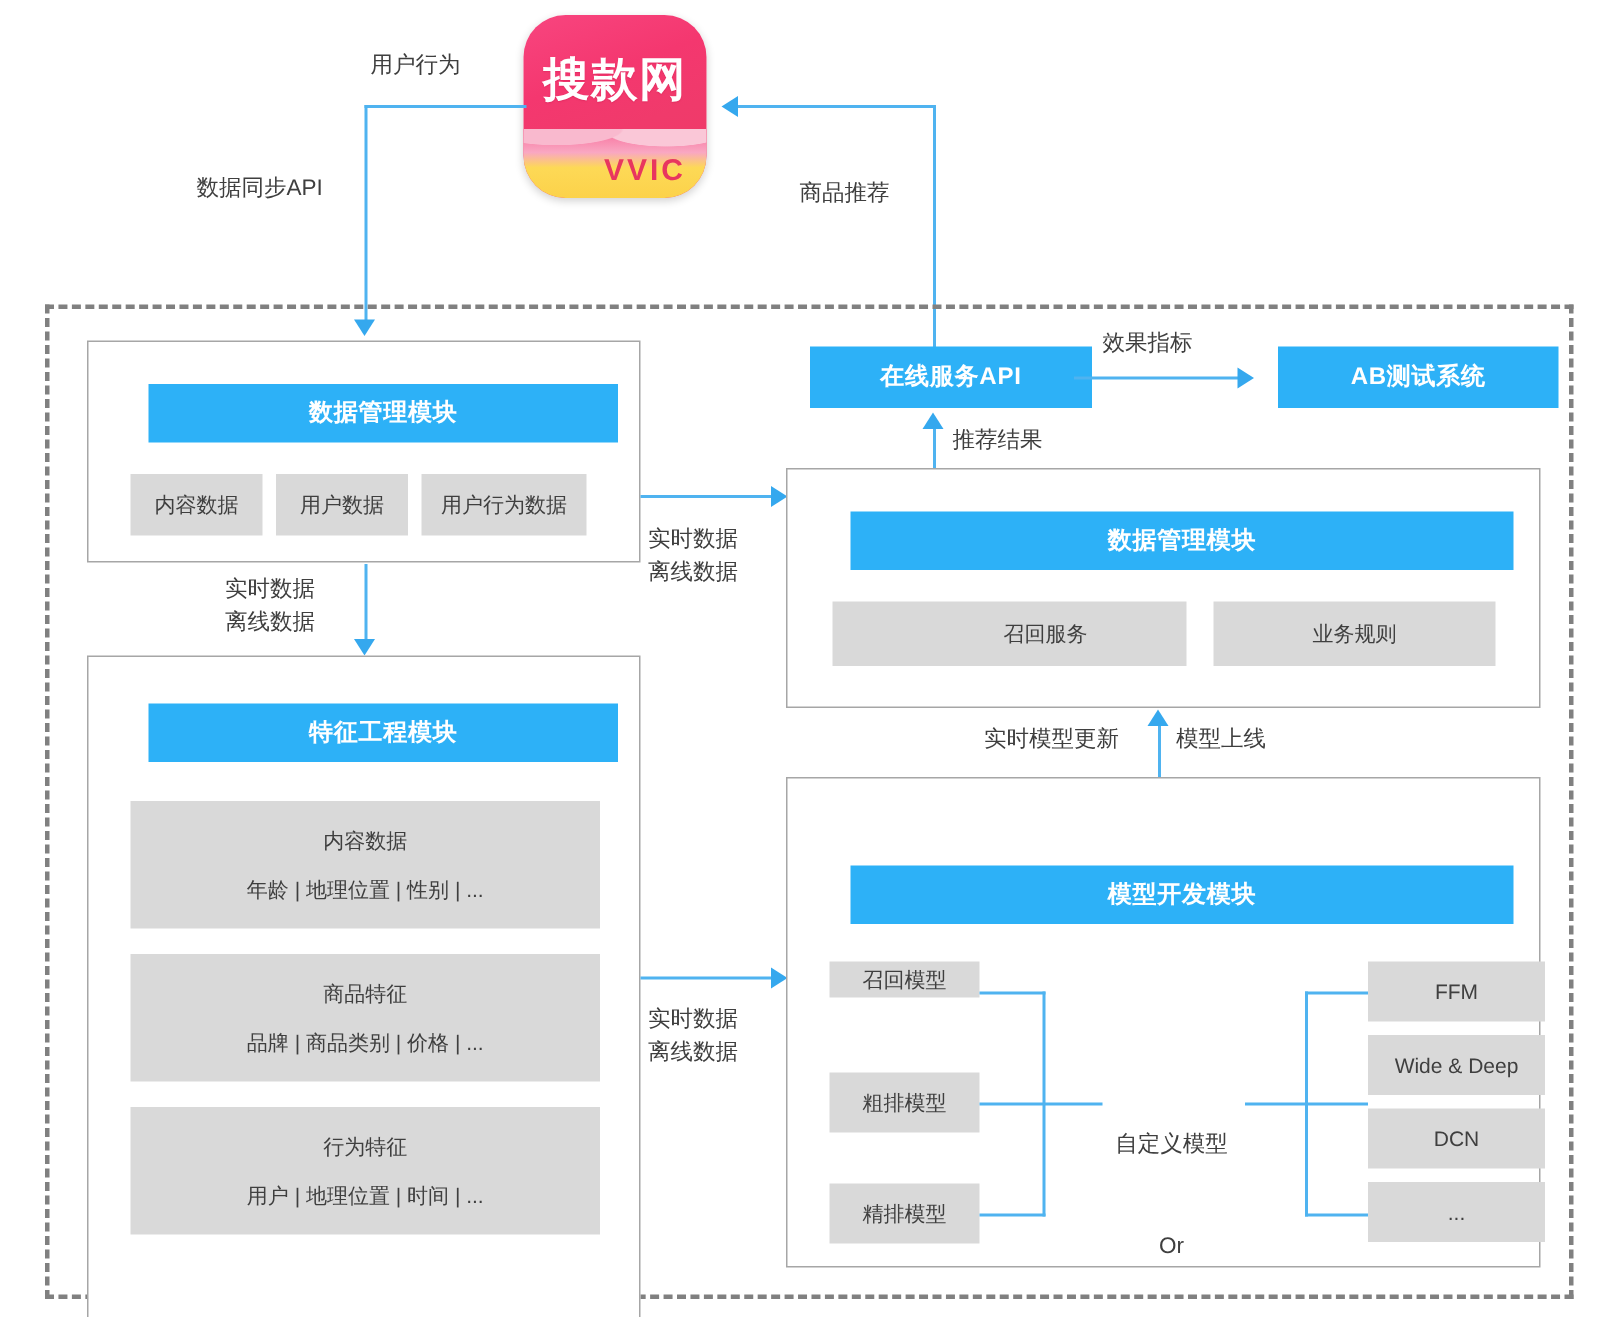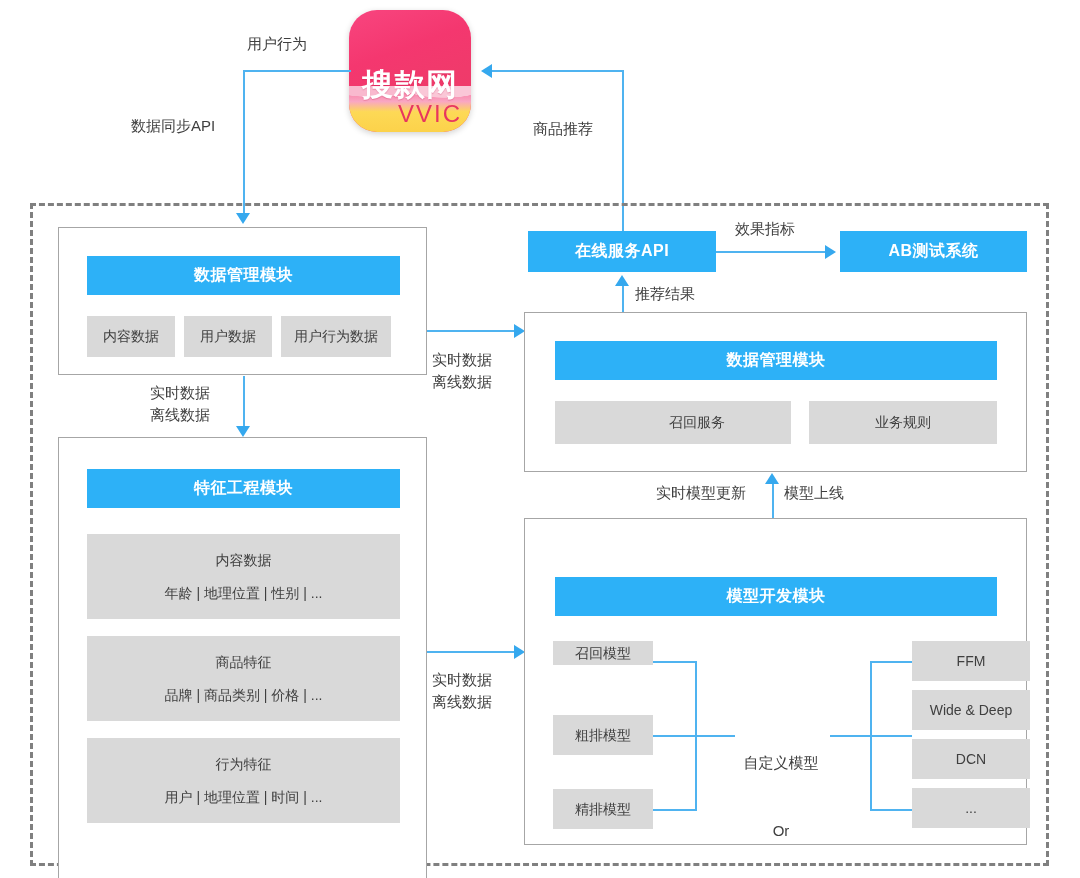--- a/index.html
+++ b/index.html
@@ -23,20 +23,21 @@
   }
 
   
   .blue-bar{
     background:#2DB1F7;
     color:#ffffff;
     font-weight:bold;
     display:flex;align-items:center;justify-content:center;
     font-size:16px;
     letter-spacing:.5px;
+    margin-left:12px;
   }
 
   
   .chip{
     background:#d9d9d9;
     display:flex;align-items:center;justify-content:center;
     text-align:center;
     font-size:14px;
     color:#3f3f3f;
     line-height:1.45;
@@ -73,33 +74,33 @@
   }
   .logo-wave{
     position:absolute;left:0;right:0;bottom:0;height:46px;
     background:
       radial-gradient(ellipse 90px 22px at 18% 0%, #F9B9CE 0%, #F9B9CE 48%, transparent 50%),
       radial-gradient(ellipse 80px 20px at 78% 4%, #FAC7D7 0%, #FAC7D7 48%, transparent 50%),
       linear-gradient(180deg,#F86E9B 0%,#F9A7C2 34%,#FDD956 56%,#FCD24A 100%);
   }
   .logo-top{
     position:absolute;left:0;top:0;right:0;height:86px;
-    display:flex;align-items:center;justify-content:center;margin-top:32px;
+    display:flex;align-items:center;justify-content:center;
   }
   .logo-top span{
     color:#ffffff;font-size:31px;font-weight:bold;letter-spacing:1px;
     font-family:"Liberation Sans","DejaVu Sans",sans-serif;
     text-shadow:0 1px 1px rgba(180,0,60,.25);
   }
   .logo-bot{
     position:absolute;left:0;bottom:4px;right:0;height:28px;
     display:flex;align-items:center;justify-content:center;
   }
   .logo-bot span{
-    color:#E8365F;font-size:24px;font-weight:normal;letter-spacing:2px;margin-left:40px;
+    color:#E8365F;font-size:20px;font-weight:bold;letter-spacing:2px;margin-left:40px;
   }
 </style>
 </head>
 <body>
 
 <div id="stage">
 
   <div class="abs logo">
     <div class="logo-wave"></div>
     <div class="logo-top">

